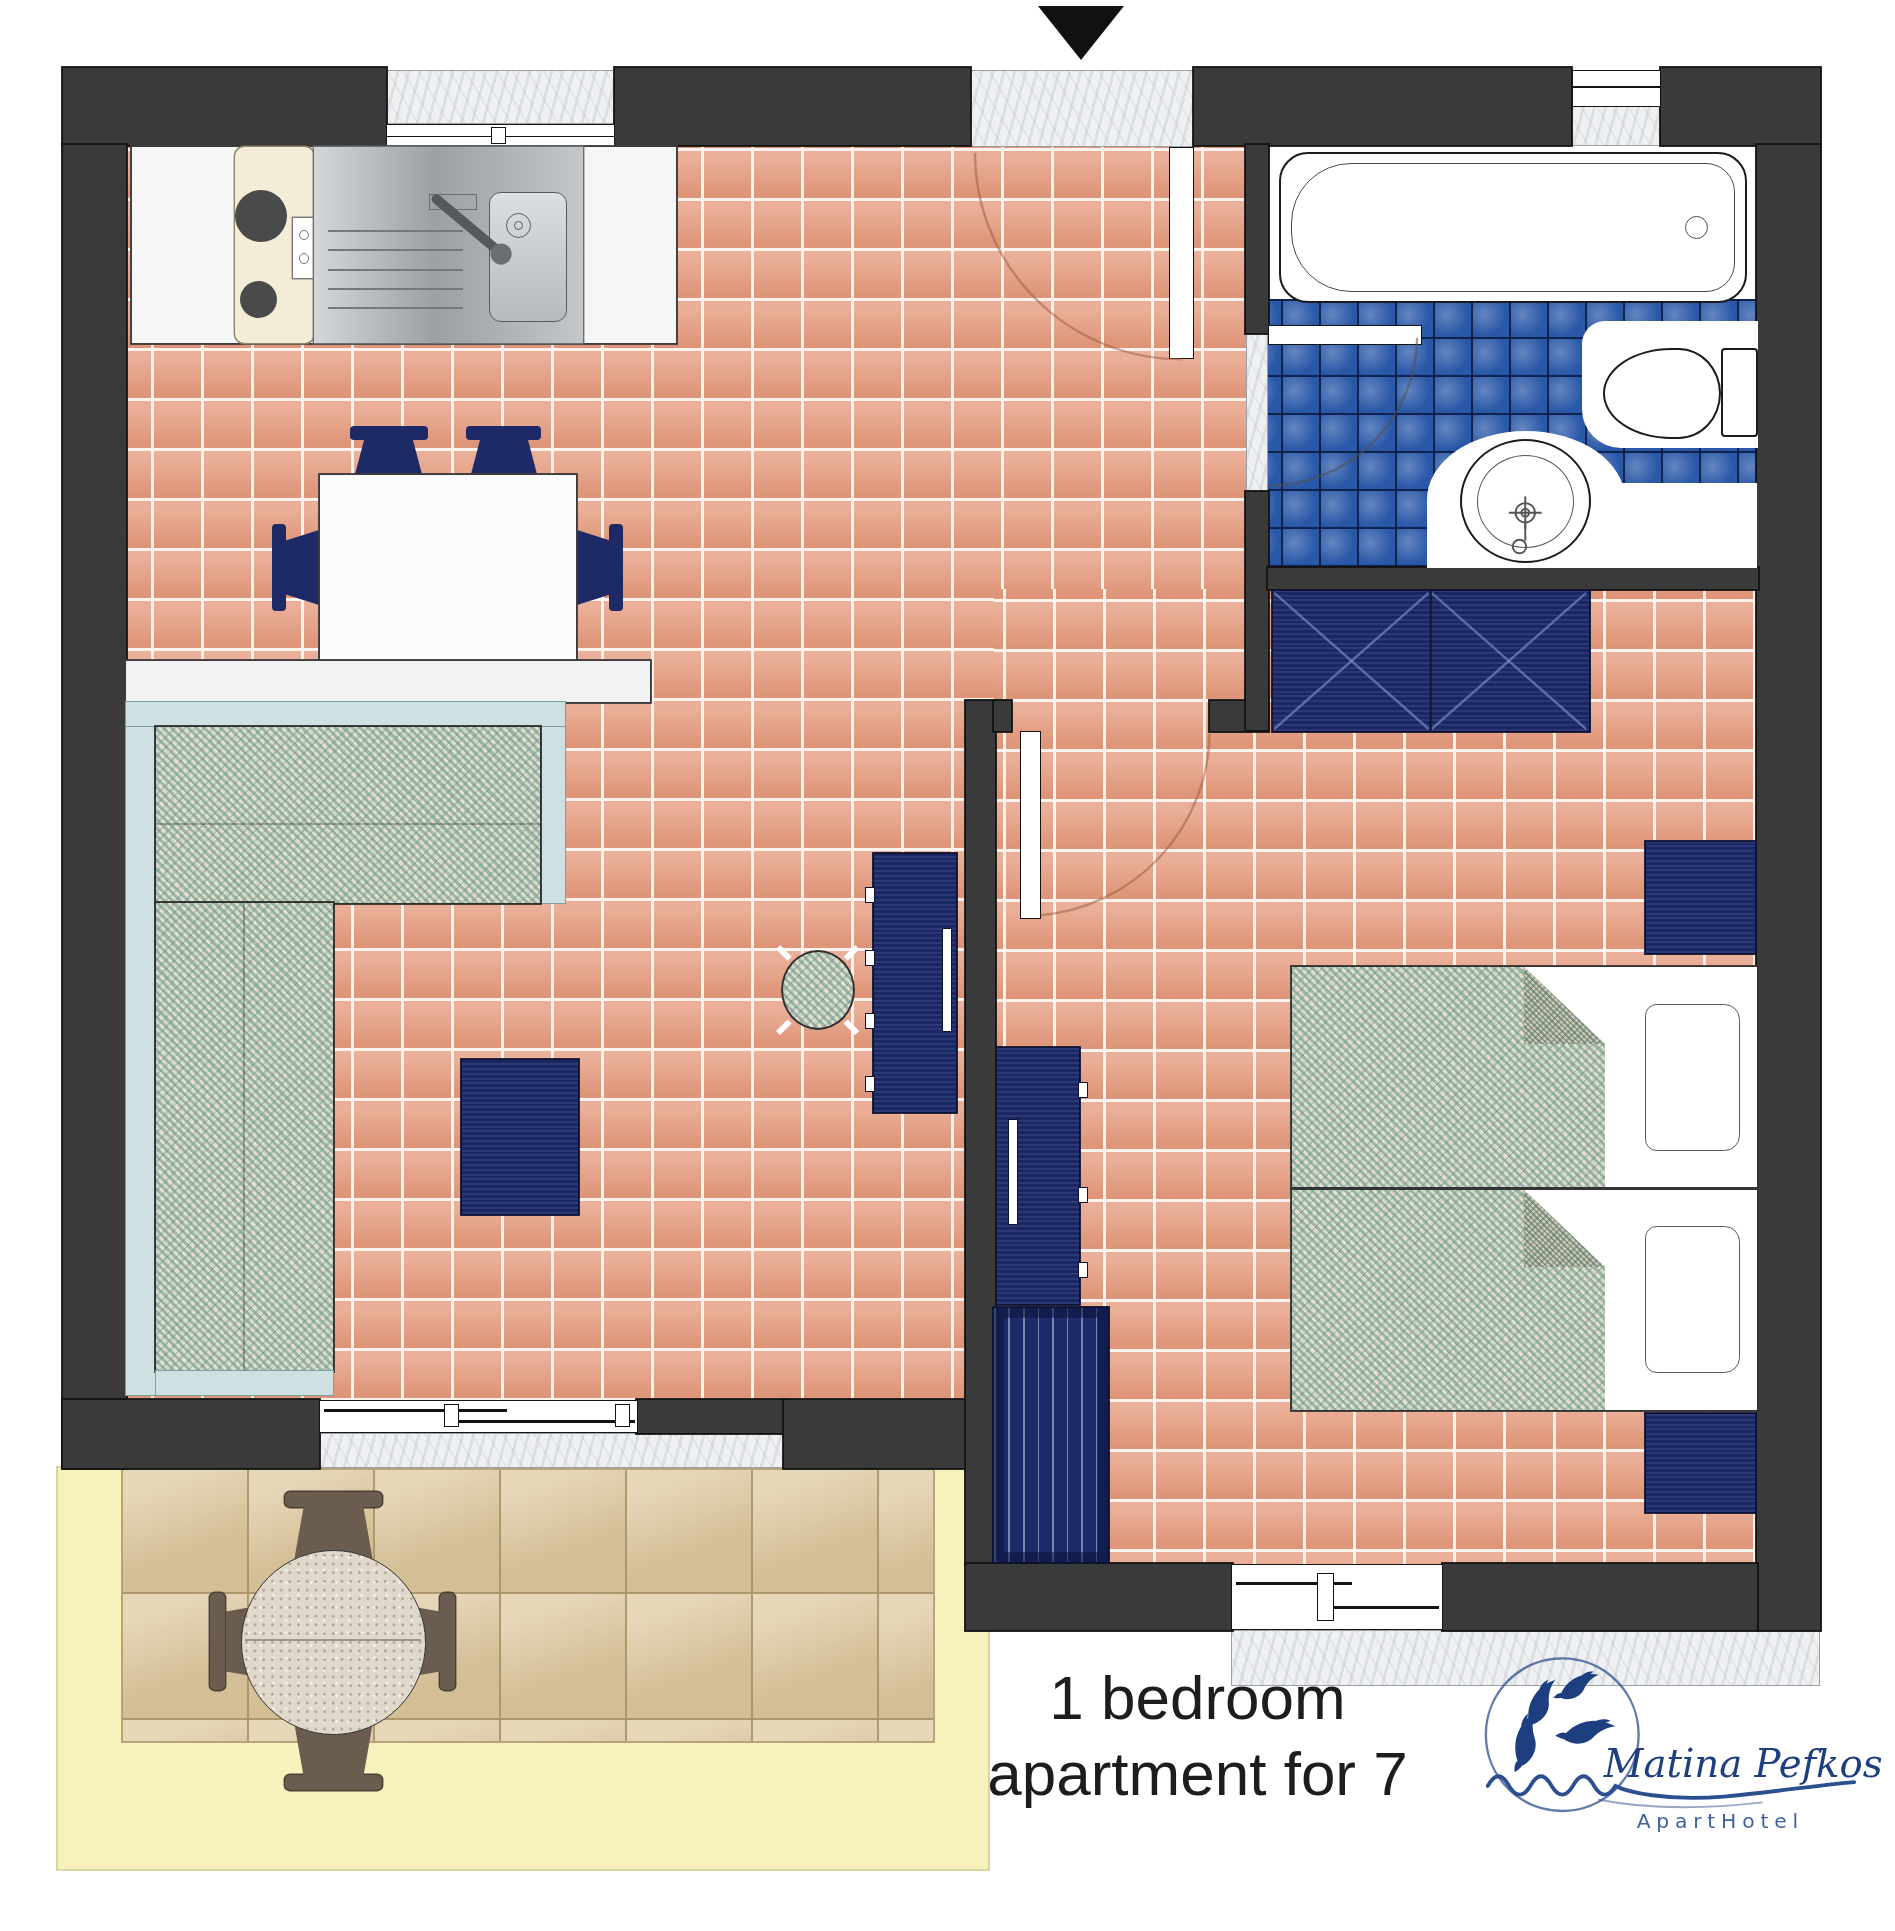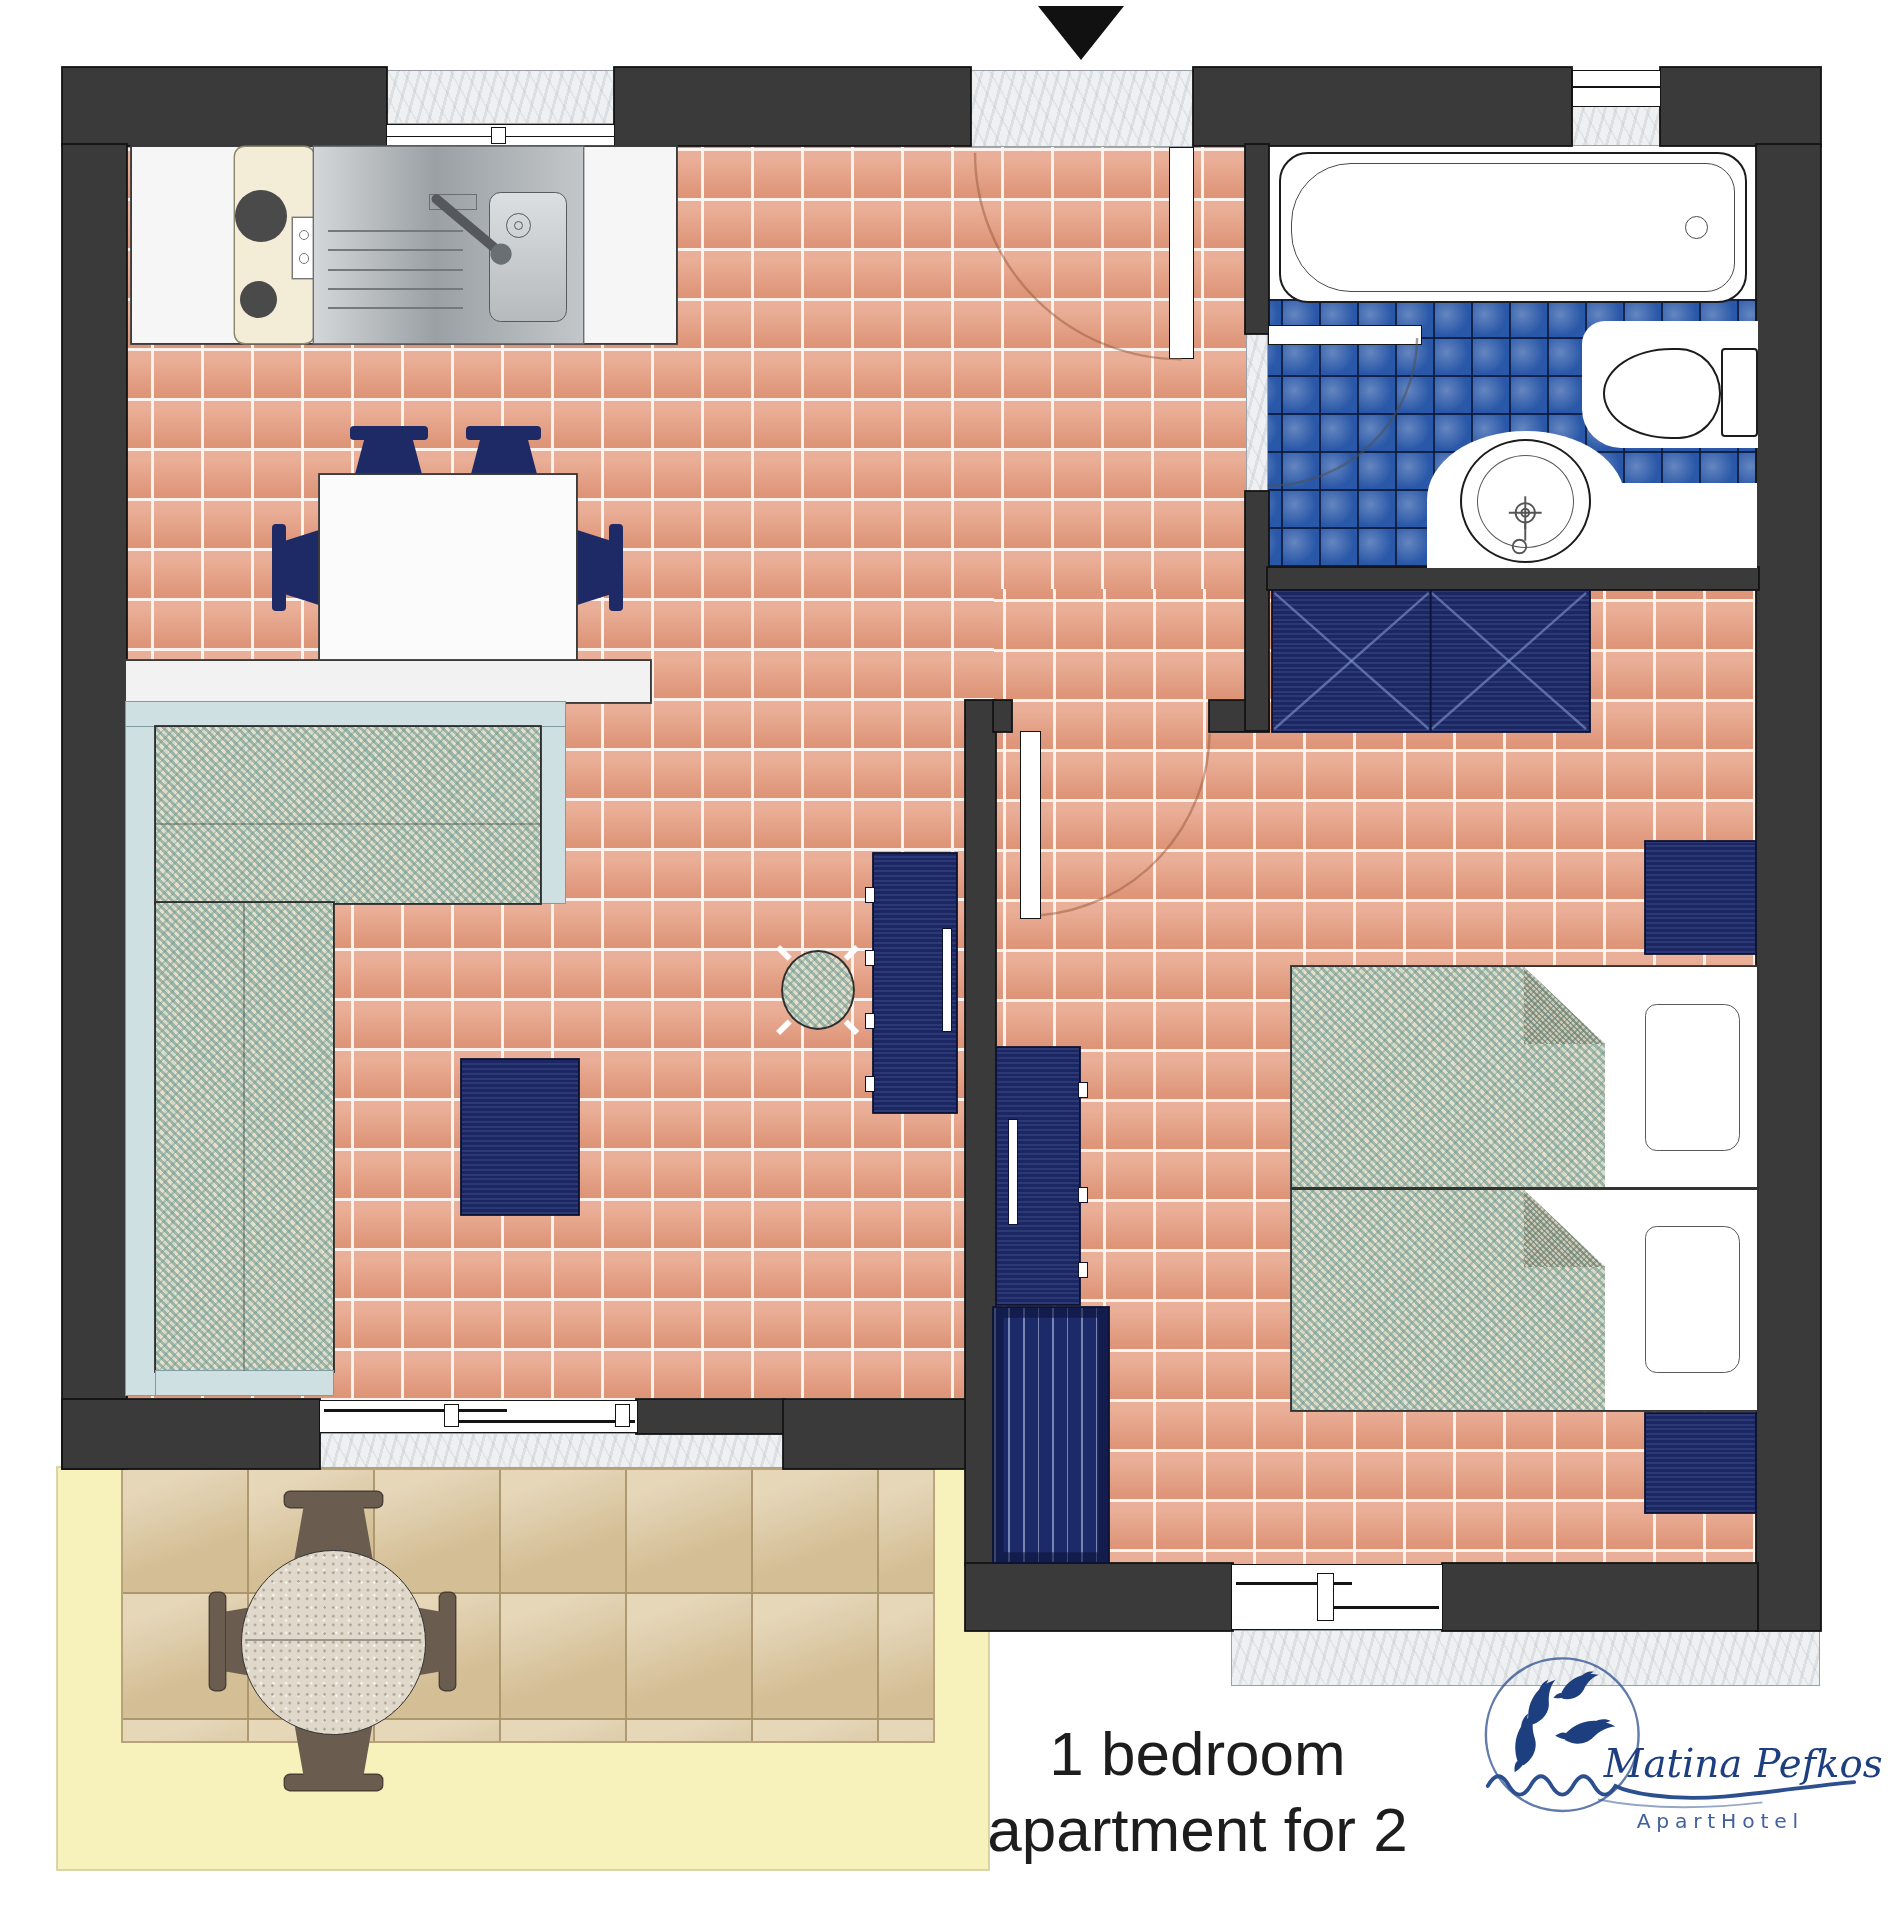--- a/index.html
+++ b/index.html
@@ -44,21 +44,21 @@
       repeating-linear-gradient(-45deg,rgba(95,125,115,.5) 0 1.9px,transparent 1.9px 4.8px);}
   .navy{position:absolute;background-color:#1c2a6a;
     background-image:repeating-linear-gradient(0deg,rgba(255,255,255,.07) 0 1.9px,rgba(0,0,0,.08) 1.9px 4.8px);
     box-shadow:0 0 0 1.9px #0d1335;}
   .frame{position:absolute;background:#cfe0e3;box-shadow:0 0 0 1px #7f9da1;}
   .leaf{position:absolute;background:#fff;border:1.9px solid #141414;box-sizing:border-box;}
   .winf{position:absolute;background:#fff;border:1.9px solid #141414;box-sizing:border-box;}
   .winf .post{position:absolute;background:#fff;border:1.4px solid #141414;box-sizing:border-box;}
   .winf .track{position:absolute;background:#141414;}
   .whitebox{position:absolute;background:#fff;}
-  .titleblock{position:absolute;left:898px;top:1716px;width:599px;text-align:center;
+  .titleblock{position:absolute;left:898px;top:1660px;width:599px;text-align:center;
     color:#1d1d1d;font-size:62px;line-height:1.22;font-family:"Liberation Sans",sans-serif;}
   .pillow{position:absolute;background:#fff;border:1.9px solid #5a5a5a;border-radius:11.6px 15.4px 15.4px 11.6px;}
   .seam{position:absolute;background:rgba(40,40,40,.30);}
   .handle{position:absolute;background:#fff;box-shadow:0 0 0 1px #0d1335;}
   .tab{position:absolute;background:#fff;box-shadow:0 0 0 1px #0d1335;}
   .burner{position:absolute;background:#4a4a4a;border-radius:50%;}
   .granite{position:absolute;border-radius:50%;border:1.9px solid #333;
     background-color:#e0d8ca;
     background-image:radial-gradient(rgba(125,115,98,.55) 1px,transparent 1.5px),
                      radial-gradient(rgba(255,255,255,.8) 1px,transparent 1.4px);
@@ -254,21 +254,21 @@
     <g stroke="#fff" stroke-width="6">
       <line x1="818" y1="993" x2="806" y2="981"></line>
       <line x1="876" y1="993" x2="888" y2="981"></line>
       <line x1="818" y1="1058" x2="806" y2="1070"></line>
       <line x1="876" y1="1058" x2="888" y2="1070"></line>
     </g>
   </svg>
 
   <div class="titleblock">
     <div>1 bedroom</div>
-    <div>apartment for 2</div>
+    <div>apartment for 7</div>
   </div>
 
   <svg class="abs" style="left:1482px;top:1639px;" width="406" height="290" viewBox="0 0 420 300">
     <circle cx="83" cy="99" r="79" fill="none" stroke="#2c4f8f" stroke-width="2.5" opacity=".75"></circle>
 
     <g fill="#1e3f7f">
       <g transform="translate(38,52) rotate(-18) scale(1.15)">
         <path d="M0,28 C4,12 18,2 34,2 C28,6 24,12 22,20 C20,28 12,34 2,34 C2,31 0,30 0,28 Z"></path>
         <path d="M16,9 C18,3 24,0 28,0 C24,4 22,8 22,11 Z"></path>
         <path d="M2,29 C-2,27 -5,31 -7,35 C-3,35 1,34 3,33 Z"></path>

